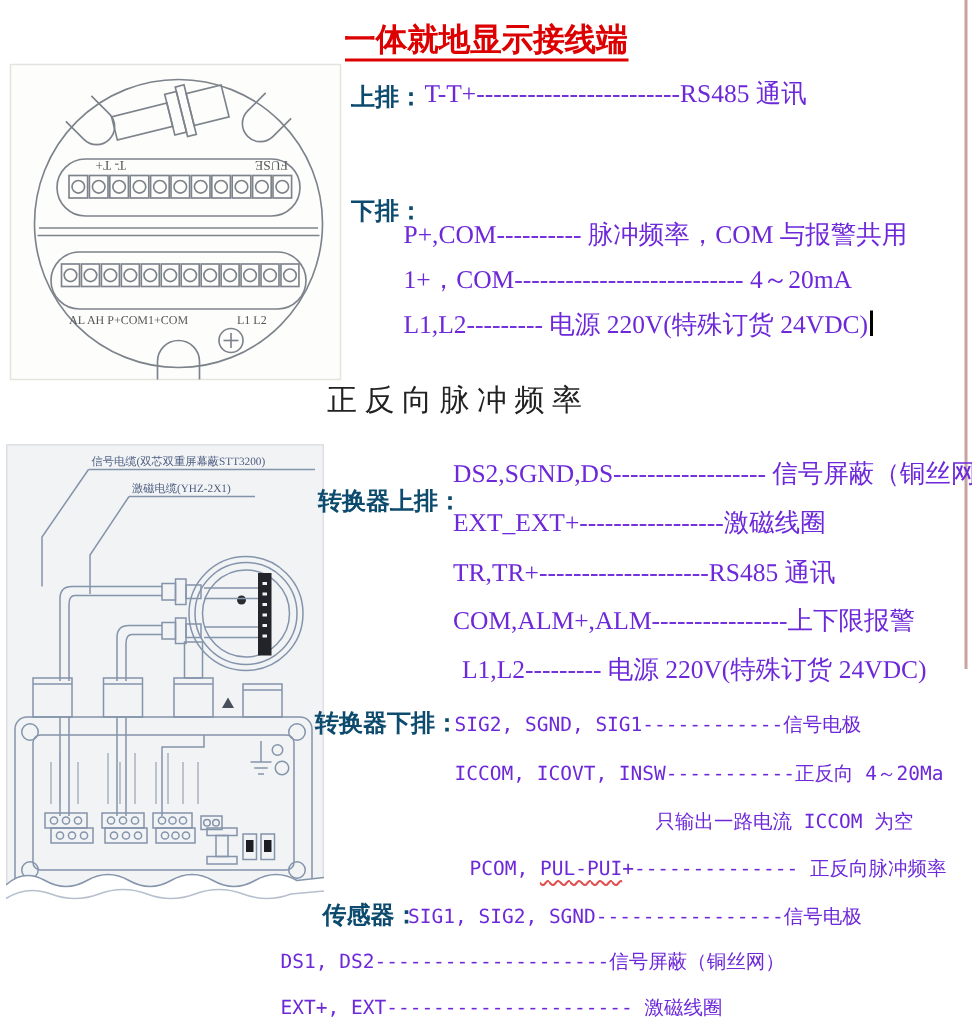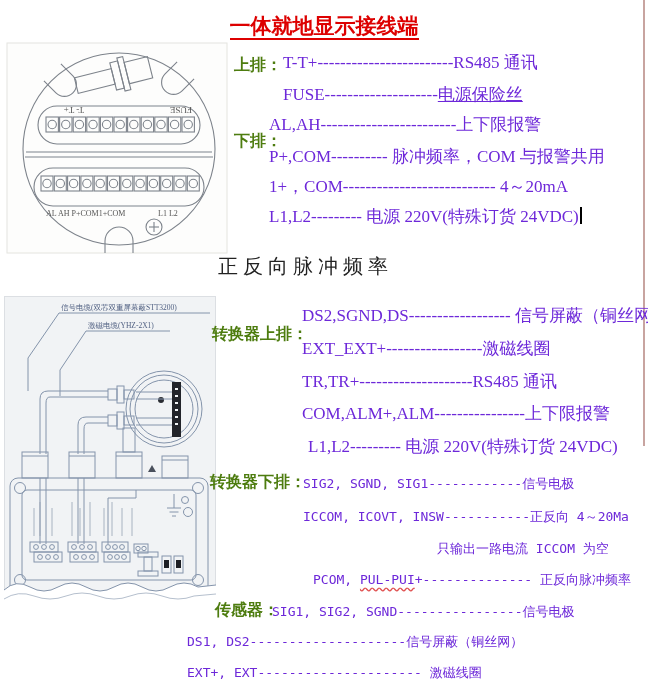--- a/index.html
+++ b/index.html
@@ -1,20 +1,20 @@
 <!DOCTYPE html>
 <html><head>
 <meta charset="utf-8">
 <style>
   html,body{margin:0;padding:0;background:#fff;}
   #page{position:relative;width:648px;height:684px;background:#ffffff;overflow:hidden;
         font-family:"Liberation Serif",serif;color:#151515;}
   .line{position:absolute;white-space:pre;font-size:17px;line-height:20px;color:#6d28d9;}
   .blabel{position:absolute;white-space:pre;font-family:"Liberation Sans",sans-serif;
-          font-weight:bold;font-size:16px;color:#4d7c0f;}
+          font-weight:bold;font-size:16px;color:#0c4a6e;}
   .mono{font-family:"DejaVu Sans Mono",monospace;font-size:13px;}
   .title{position:absolute;left:0;top:12px;width:648px;text-align:center;
          font-family:"Liberation Sans",sans-serif;font-weight:bold;font-size:21px;
          color:#dd0000;}
   .title span{border-bottom:2px solid #dd0000;padding-bottom:1px;}
   .h2{position:absolute;font-size:20px;letter-spacing:5px;color:#222;}
   .u{text-decoration:underline;}
   .wavy{text-decoration:underline;text-decoration-style:wavy;
         text-decoration-color:#e05050;text-underline-offset:3px;}
   .cursor{display:inline-block;width:2px;height:17px;background:#000;
@@ -123,23 +123,21 @@
       <circle cx="148" cy="185" r="8"></circle>
       <line x1="143" y1="185" x2="153" y2="185"></line>
         <line x1="148" y1="180" x2="148" y2="190"></line>
     </g>
 
     <path d="M99,211 L99,199 A14,14 0 0 1 127,199 L127,211" class="dstroke"></path>
   </svg>
 
   <div class="blabel" style="left:234px;top:55px">上排：</div>
   <div class="line" style="left:283px;top:53px"><span>T-T+------------------------</span><span>RS485 通讯</span></div>
-  <div class="line" style="left:283px;top:85px"><span>FUSE--------------------</span><span class="u">电源保险丝</span></div>
   <div class="blabel" style="left:234px;top:131px">下排：</div>
-  <div class="line" style="left:269px;top:115px"><span>AL,AH------------------------</span><span>上下限报警</span></div>
   <div class="line" style="left:269px;top:147px"><span>P+,COM---------- </span><span>脉冲频率，COM 与报警共用</span></div>
   <div class="line" style="left:269px;top:177px"><span>1+，COM--------------------------- </span><span>4～20mA</span></div>
   <div class="line" style="left:269px;top:207px"><span>L1,L2--------- </span><span>电源 220V(特殊订货 24VDC)</span><span class="cursor"></span></div>
 
   <div class="h2" style="left:218px;top:253px">正反向脉冲频率</div>
 
   <svg viewBox="0 0 212 312" width="212" height="312" style="left:4px;top:296px">
     <rect x="0.5" y="0.5" width="211" height="311" fill="#f1f3f5" stroke="#dcdfe3"></rect>
 
     <text x="57" y="14" font-size="7.5" fill="#4e5e80">信号电缆(双芯双重屏幕蔽STT3200)</text>

